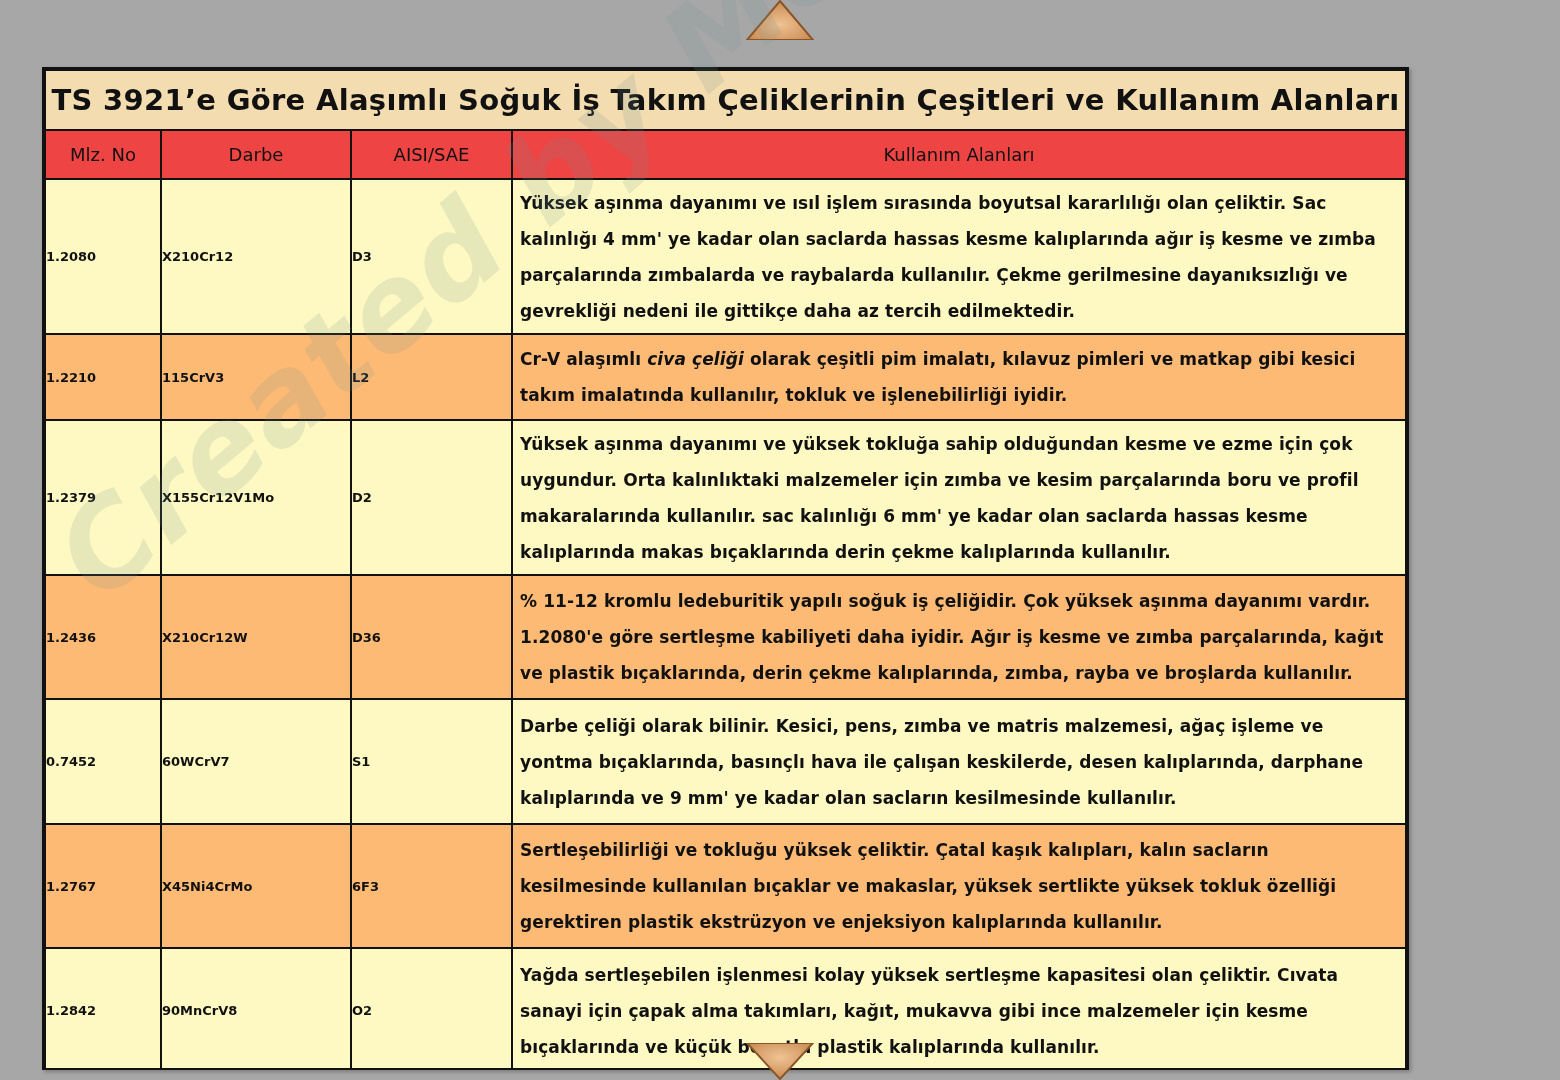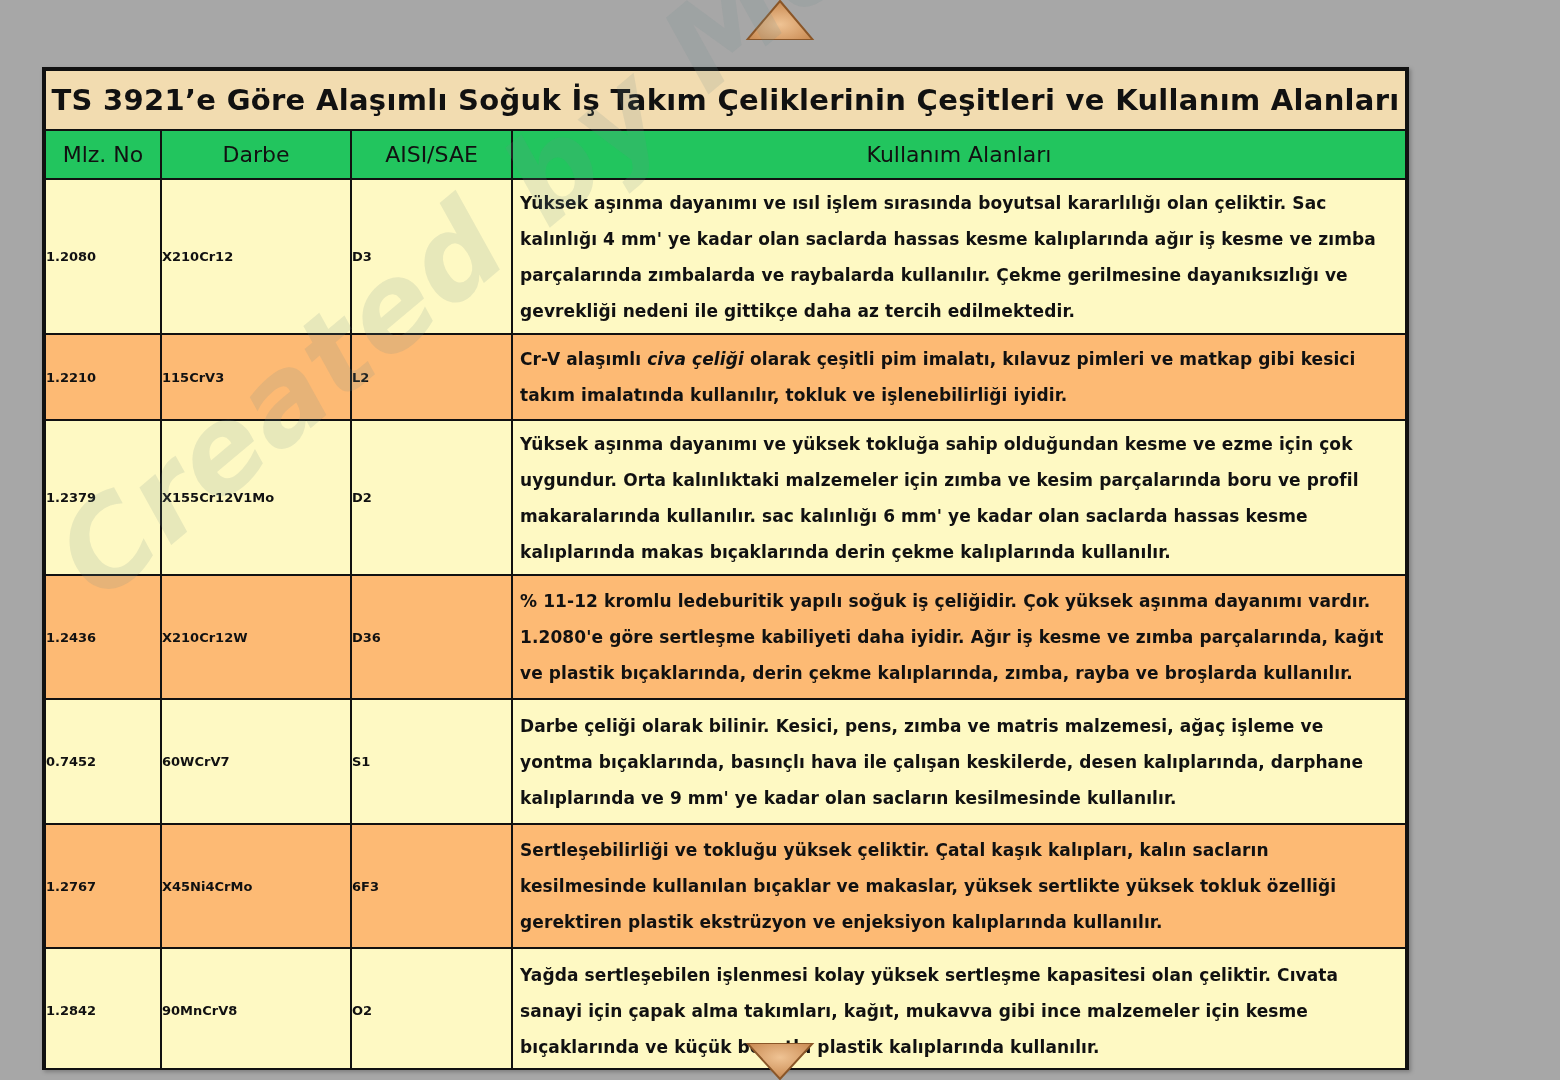--- a/index.html
+++ b/index.html
@@ -26,21 +26,21 @@
     border-collapse: collapse; width: 100%; height: 100%; table-layout: fixed;
   }
   td, th {
     border: 2px solid #111; padding: 0; box-sizing: border-box;
   }
   .title-row th {
     background: #f2dcb0; height: 60px; font-size: 29px; font-weight: bold;
     text-align: center; letter-spacing: 0.3px;
   }
   .head-row th {
-    background: #22c55e; height: 49px; font-size: 22px; font-weight: normal;
+    background: #ef4444; height: 49px; font-size: 18px; font-weight: normal;
     text-align: center;
   }
   .row-light td { background: #fef9c3; }
   .row-dark td { background: #fdba74; }
   td.c { text-align: left; font-size: 13px; font-weight: bold; }
   td.desc {
     font-size: 17px; font-weight: bold; line-height: 36px;
     padding: 0 8px 0 7px; text-align: left; letter-spacing: 0.1px;
   }
   td.desc em { font-style: italic; }

